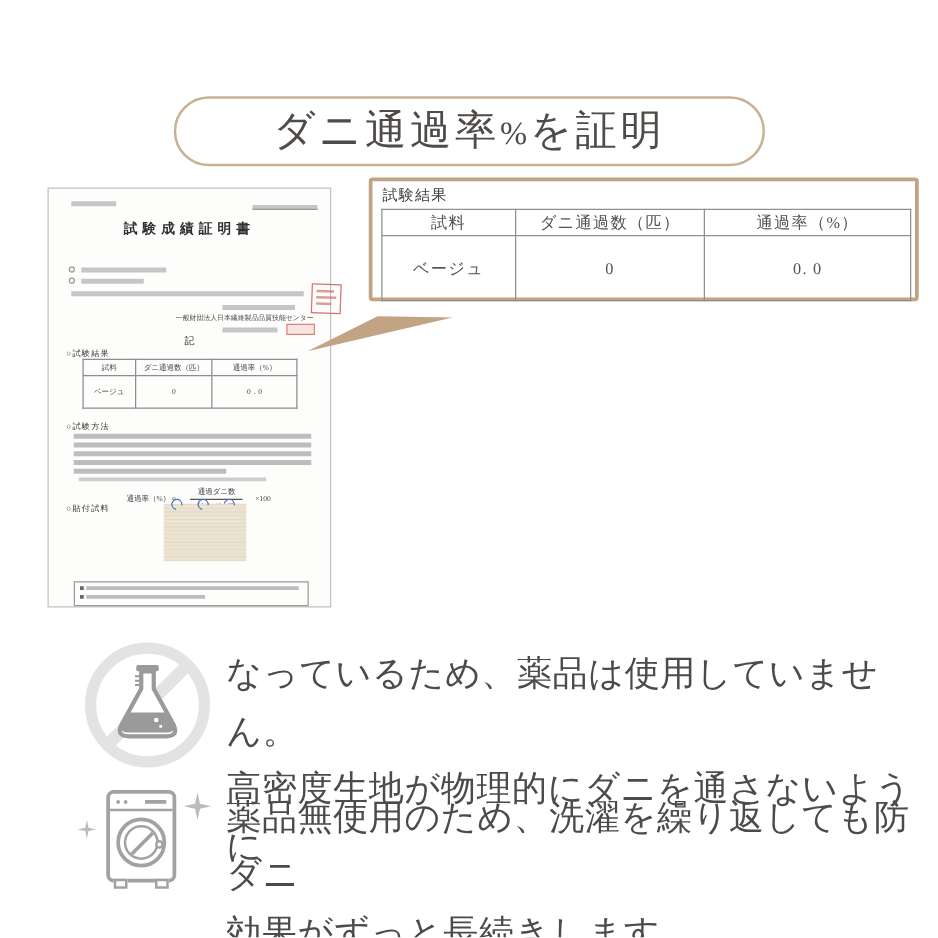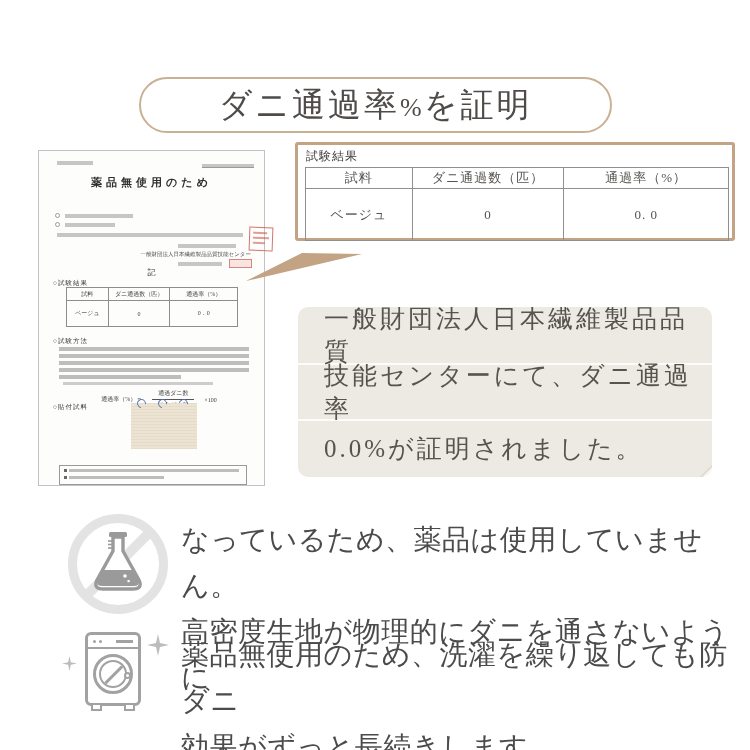--- a/index.html
+++ b/index.html
@@ -107,21 +107,21 @@
 
   <div class="title-box">
     <span class="t-jp">ダニ通過率</span>
       <span class="t-pct">%</span>
       <span class="t-jp">を証明</span>
   </div>
 
   <div class="doc">
     <div class="bar" style="left:18px;top:10px;width:36px;height:4px;"></div>
     <div class="bar" style="right:10px;top:13px;width:52px;height:4px;border-bottom:1px solid #9a9a9a;"></div>
-    <div class="doc-title">薬品無使用のため</div>
+    <div class="doc-title">試験成績証明書</div>
 
     <span class="circ" style="left:16px;top:62px;"></span>
     <div class="bar" style="left:26px;top:63px;width:68px;height:4px;"></div>
     <span class="circ" style="left:16px;top:71px;"></span>
     <div class="bar" style="left:26px;top:72px;width:50px;height:4px;"></div>
     <div class="bar" style="left:18px;top:82px;width:186px;height:4px;"></div>
     <div class="bar" style="right:28px;top:93px;width:58px;height:4px;"></div>
     <div class="doc-org">一般財団法人日本繊維製品品質技能センター</div>
     <div class="bar" style="right:42px;top:111px;width:44px;height:4px;"></div>
     <div class="stamp-name"></div>
@@ -200,26 +200,20 @@
       </tr>
       <tr>
         <td>ベージュ</td>
         <td>0</td>
         <td>0. 0</td>
       </tr>
     </tbody>
       </table>
   </div>
 
-  <div class="summary-box">
-    <div class="summary-line">一般財団法人日本繊維製品品質</div>
-    <div class="summary-line sep">技能センターにて、ダニ通過率</div>
-    <div class="summary-line sep">0.0%が証明されました。</div>
-    <div class="fold"></div>
-  </div>
 
   <div class="icon-circle">
     <div class="ring"></div>
     <div class="slash"></div>
     <svg class="flask" width="60" height="66" viewBox="0 0 60 66">
       <rect x="21" y="2" width="18" height="5" rx="1.5" fill="#9a9a9a"></rect>
       <path d="M25 7 L25 21 L9 50 Q5 59 15 59 L45 59 Q55 59 51 50 L35 21 L35 7 Z" fill="#ffffff" stroke="#9a9a9a" stroke-width="3.4" stroke-linejoin="round"></path>
       <path d="M15.5 40 L9.8 50.5 Q7.8 56 14.5 56 L45.5 56 Q52.2 56 50.2 50.5 L44.5 40 Z" fill="#9a9a9a"></path>
       <circle cx="37" cy="46" r="1.8" fill="#ffffff"></circle>
       <rect x="39.5" y="50" width="2.2" height="2.2" fill="#ffffff"></rect>

